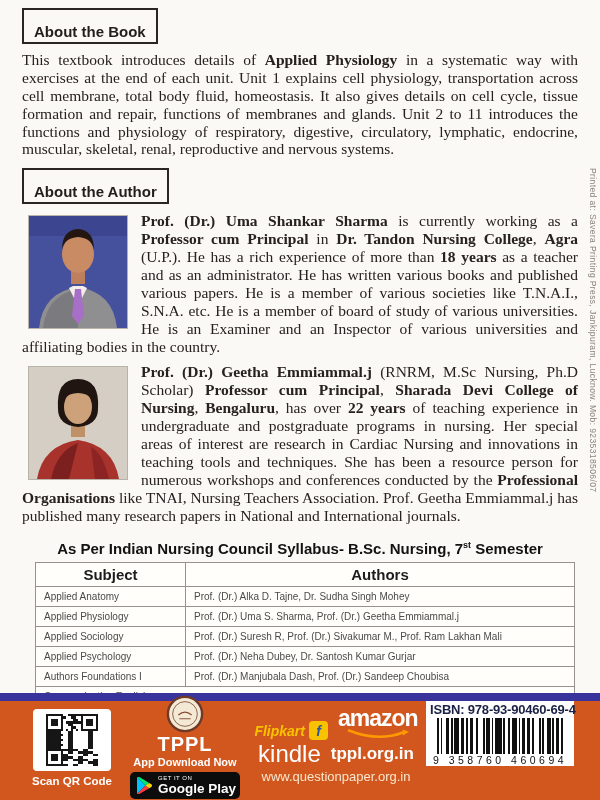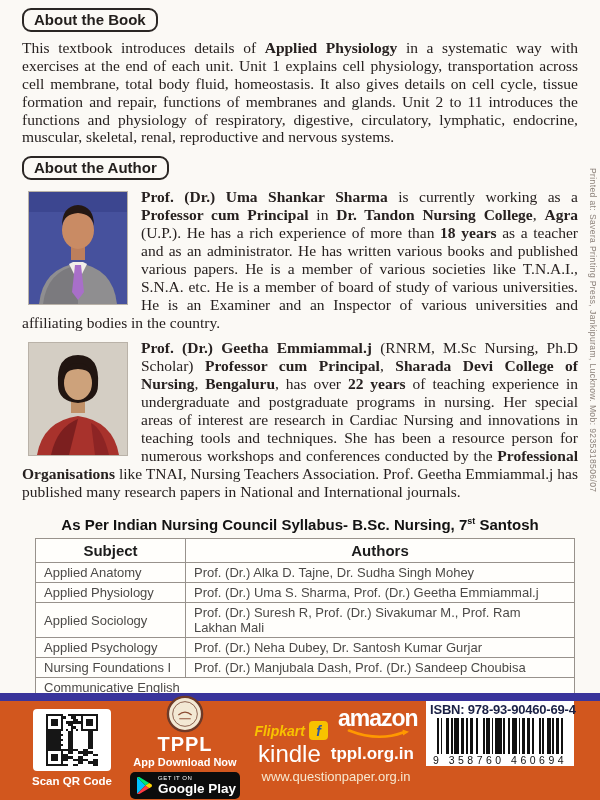--- a/index.html
+++ b/index.html
@@ -7,43 +7,43 @@
   body { font-family:"Liberation Serif", serif; background:#e8e8e8; }
   .page { position:relative; width:600px; height:800px; background:#fbf9f5; overflow:hidden; }
 
   
   .printed-note { position:absolute; top:168px; right:2px; writing-mode:vertical-rl;
     font-family:"Liberation Sans", sans-serif; font-size:8.5px; color:#8d837c; letter-spacing:.4px; }
 
   .content { position:absolute; top:8px; left:22px; width:556px; }
 
   .pill { display:inline-block; font-family:"Liberation Sans", sans-serif; font-weight:bold;
-    font-size:15px; color:#221e1c; border:2px solid #2a2624; border-radius:9px;
-    padding:1px 10px 2px; background:#fbf9f5; }
+    font-size:15px; color:#221e1c; border:2px solid #2a2624; border-radius:0;
+    padding:13px 10px 2px; background:#fbf9f5; }
 
   .para { font-size:15.5px; line-height:1.155; color:#272120; text-align:justify; margin-top:7px; }
   .para .b { font-weight:bold; }
 
   .author-section { margin-top:10px; }
   .author-block { margin-top:8px; overflow:visible; }
   .author-block::after { content:""; display:block; clear:both; }
   .photo { float:left; width:100px; height:114px; margin:3px 13px 2px 6px;
     border:1px solid #b9b2a8; }
   .photo svg { display:block; }
 
   
   .table-section { margin-top:16px; }
   .table-title { font-family:"Liberation Sans", sans-serif; font-weight:bold; font-size:15px;
     color:#121212; text-align:center; margin-bottom:5px; }
   .table-title sup { font-size:9px; }
   table.syllabus { border-collapse:collapse; width:540px; margin-left:13px;
     font-family:"Liberation Sans", sans-serif; background:#fffefb; }
   table.syllabus th, table.syllabus td { border:1px solid #98928c; padding:2px 8px; }
   table.syllabus th { font-size:15px; color:#1c1c1c; text-align:center; height:24px; }
-  table.syllabus td { font-size:13px; color:#4c4a48; height:20px; }
+  table.syllabus td { font-size:10px; color:#4c4a48; height:20px; }
   td.subject-col { width:150px; }
 
   
   .divider-strip { position:absolute; top:693px; left:0; width:600px; height:8px; background:#39349b; }
   .footer-bar { position:absolute; top:701px; left:0; width:600px; height:99px; background:#d2571e;
     font-family:"Liberation Sans", sans-serif; display:flex; align-items:flex-start; padding-left:20px; }
 
   
   .qr-col { width:104px; margin-top:8px; text-align:center; }
   .qr-box { width:78px; height:62px; background:#fff; border-radius:4px; margin:0 auto;
@@ -131,21 +131,21 @@
             <ellipse cx="49" cy="40" rx="14" ry="17" fill="#cda27b"></ellipse>
             <path d="M35 32 Q38 20 49 20 Q60 20 63 32 Q58 26 49 26 Q40 26 35 32 Z" fill="#211511"></path>
           </svg>
         </div>
         <p class="para"><span class="b">Prof. (Dr.) Geetha Emmiammal.j</span><span> (RNRM, M.Sc Nursing, Ph.D Scholar) </span><span class="b">Professor cum Principal</span><span>, </span><span class="b">Sharada Devi College of Nursing</span><span>, </span><span class="b">Bengaluru</span><span>, has over </span><span class="b">22 years</span><span> of teaching experience in undergraduate and postgraduate programs in nursing. Her special areas of interest are research in Cardiac Nursing and innovations in teaching tools and techniques. She has been a resource person for numerous workshops and conferences conducted by the </span><span class="b">Professional Organisations</span><span> like TNAI, Nursing Teachers Association. Prof. Geetha Emmiammal.j has published many research papers in National and International journals.</span></p>
       </div>
     </div>
 
     <div class="table-section">
       <div class="table-title">
-        <span>As Per Indian Nursing Council Syllabus- B.Sc. Nursing, 7</span><sup>st</sup><span> Santosh</span>
+        <span>As Per Indian Nursing Council Syllabus- B.Sc. Nursing, 7</span><sup>st</sup><span> Semester</span>
       </div>
       <table class="syllabus">
         <thead>
           <tr>
             <th>Subject</th>
             <th>Authors</th>
           </tr>
         </thead>
         <tbody>
           <tr>
@@ -158,21 +158,21 @@
           </tr>
           <tr>
             <td class="subject-col">Applied Sociology</td>
             <td>Prof. (Dr.) Suresh R, Prof. (Dr.) Sivakumar M., Prof. Ram Lakhan Mali</td>
           </tr>
           <tr>
             <td class="subject-col">Applied Psychology</td>
             <td>Prof. (Dr.) Neha Dubey, Dr. Santosh Kumar Gurjar</td>
           </tr>
           <tr>
-            <td class="subject-col">Nursing Foundations I</td>
+            <td class="subject-col">Authors Foundations I</td>
             <td>Prof. (Dr.) Manjubala Dash, Prof. (Dr.) Sandeep Choubisa</td>
           </tr>
           <tr>
             <td colspan="2">Communicative English</td>
           </tr>
         </tbody>
       </table>
     </div>
   </div>
 

